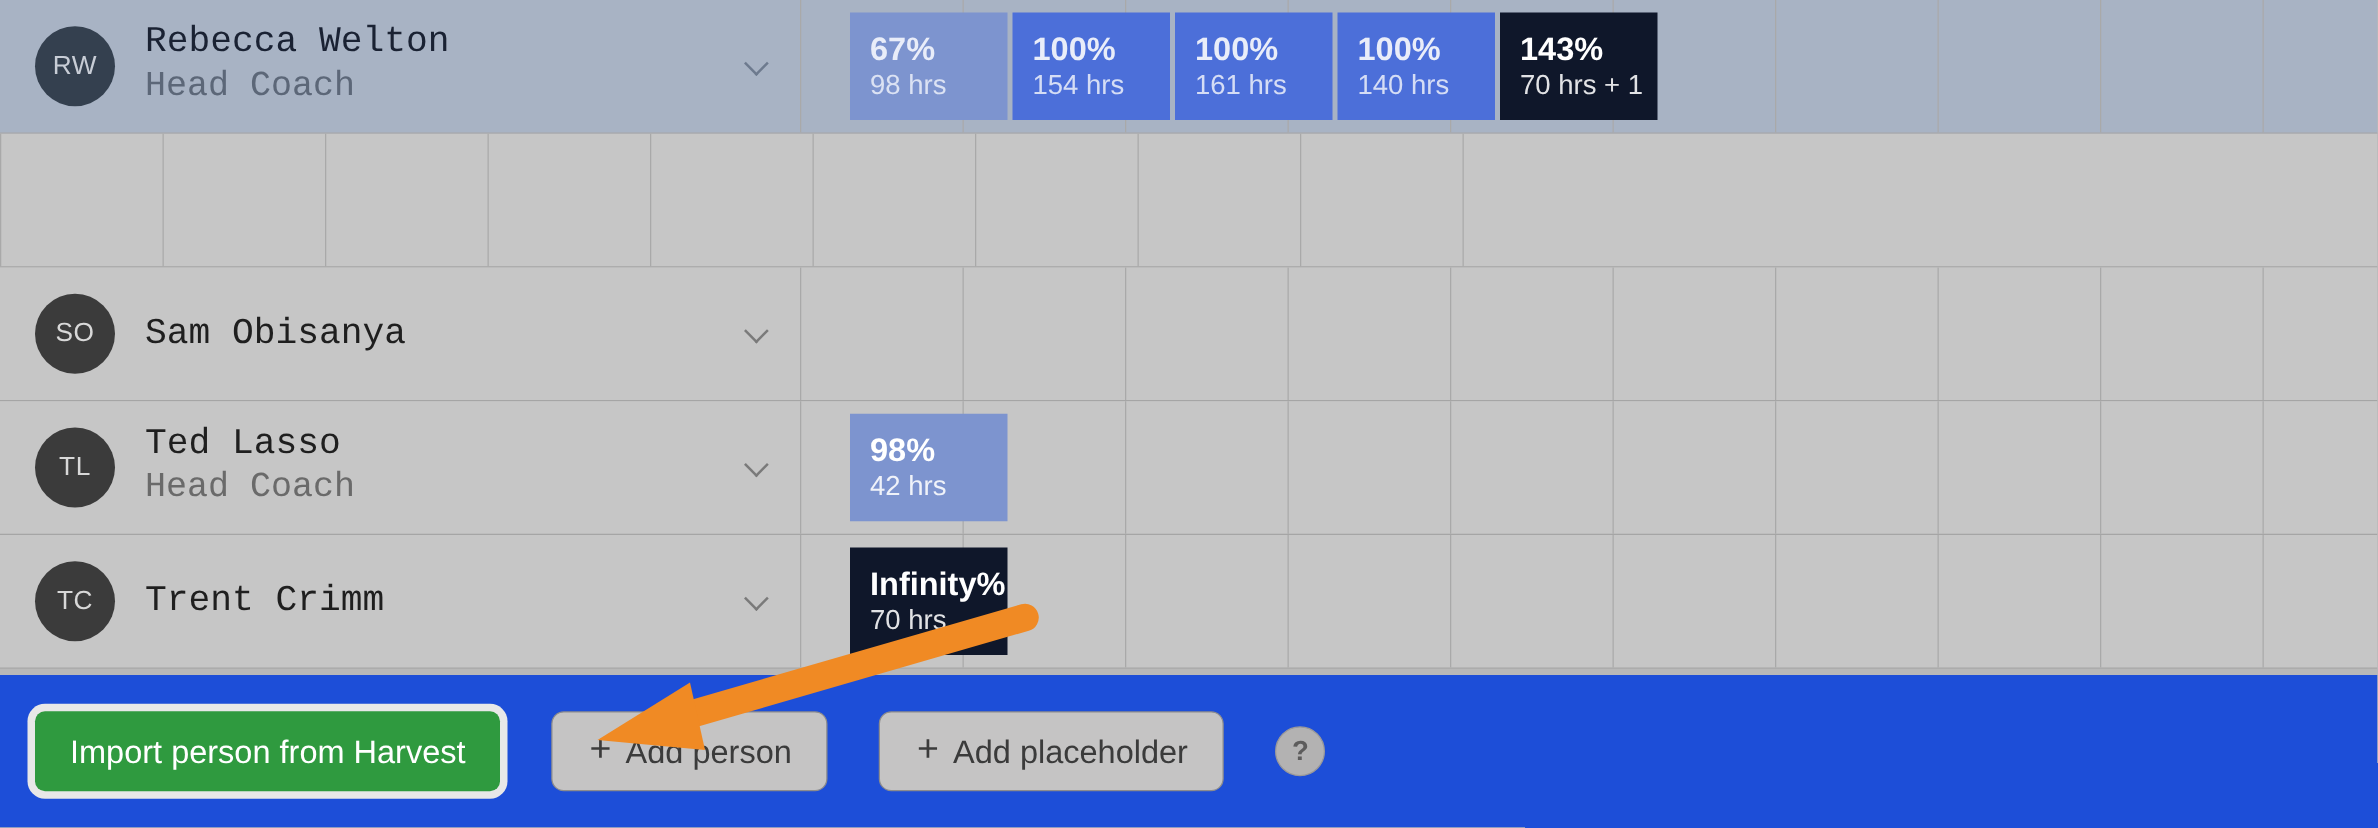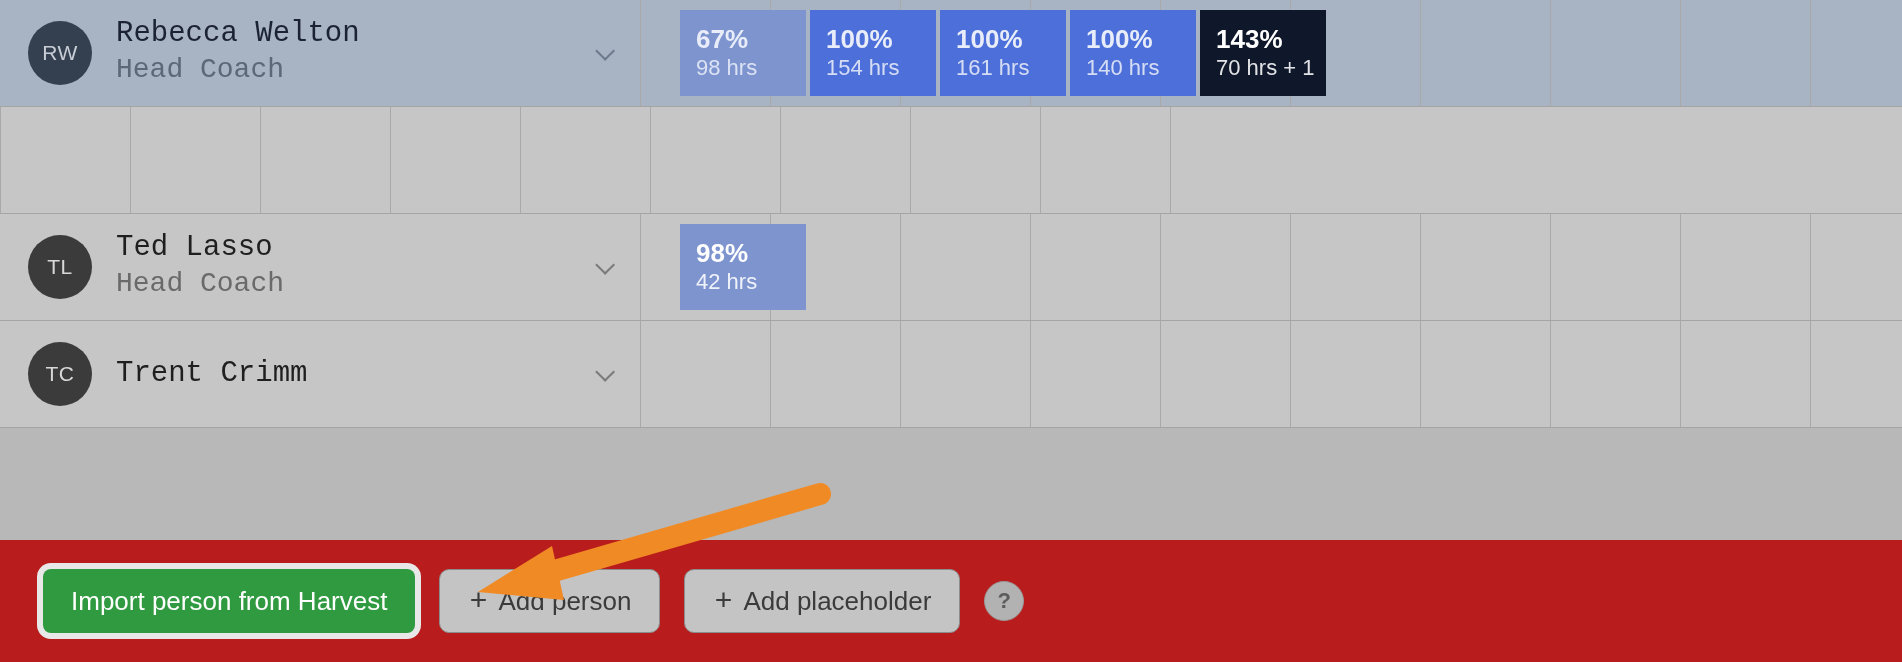--- a/index.html
+++ b/index.html
@@ -94,25 +94,25 @@
   .row.selected .lblue .hrs,
   .row.selected .blue .pct,
   .row.selected .blue .hrs { color: #e9edf9; }
 
   
   .toolbar {
     position: absolute;
     left: 0; right: 0;
     top: 540px;
     height: 122px;
-    background: #b91c1c;
+    background: #1d4ed8;
     display: flex;
     align-items: center;
-    padding-left: 43px;
-    gap: 24px;
+    padding-left: 28px;
+    gap: 41px;
   }
   .btn {
     height: 64px;
     border-radius: 10px;
     display: flex; align-items: center; justify-content: center;
     font-size: 26px;
     padding: 0 28px;
     cursor: pointer;
     white-space: nowrap;
   }
@@ -211,20 +211,43 @@
           <div class="grid-cell"></div>
           <div class="grid-cell"></div>
           <div class="grid-cell"></div>
           <div class="grid-cell"></div>
           <div class="grid-cell"></div>
           <div class="grid-cell"></div>
         </div>
       </div>
       <div class="row">
         <div class="person-cell">
+          <div class="avatar">SO</div>
+          <div class="name-block">
+            <div class="name">Sam Obisanya</div>
+          </div>
+          <div class="expand">
+            <span class="chev-down"></span>
+          </div>
+        </div>
+        <div class="grid">
+          <div class="grid-cell"></div>
+          <div class="grid-cell"></div>
+          <div class="grid-cell"></div>
+          <div class="grid-cell"></div>
+          <div class="grid-cell"></div>
+          <div class="grid-cell"></div>
+          <div class="grid-cell"></div>
+          <div class="grid-cell"></div>
+          <div class="grid-cell"></div>
+          <div class="grid-cell"></div>
+        </div>
+      </div>
+      <div class="row">
+        <div class="person-cell">
           <div class="avatar">TL</div>
           <div class="name-block">
             <div class="name">Ted Lasso</div>
             <div class="role">Head Coach</div>
           </div>
           <div class="expand">
             <span class="chev-down"></span>
           </div>
         </div>
         <div class="grid">
@@ -258,20 +281,24 @@
           <div class="grid-cell"></div>
           <div class="grid-cell"></div>
           <div class="grid-cell"></div>
           <div class="grid-cell"></div>
           <div class="grid-cell"></div>
           <div class="grid-cell"></div>
           <div class="grid-cell"></div>
           <div class="grid-cell"></div>
           <div class="grid-cell"></div>
           <div class="grid-cell"></div>
+          <div class="block red" style="left: 2px; width: 126px;">
+            <div class="pct">Infinity%</div>
+            <div class="hrs">70 hrs</div>
+          </div>
         </div>
       </div>
     </div>
 
   <div class="toolbar">
     <button class="btn btn-primary">
       <span>Import person from Harvest</span>
     </button>
     <button class="btn btn-secondary">
       <span class="plus">+</span>

